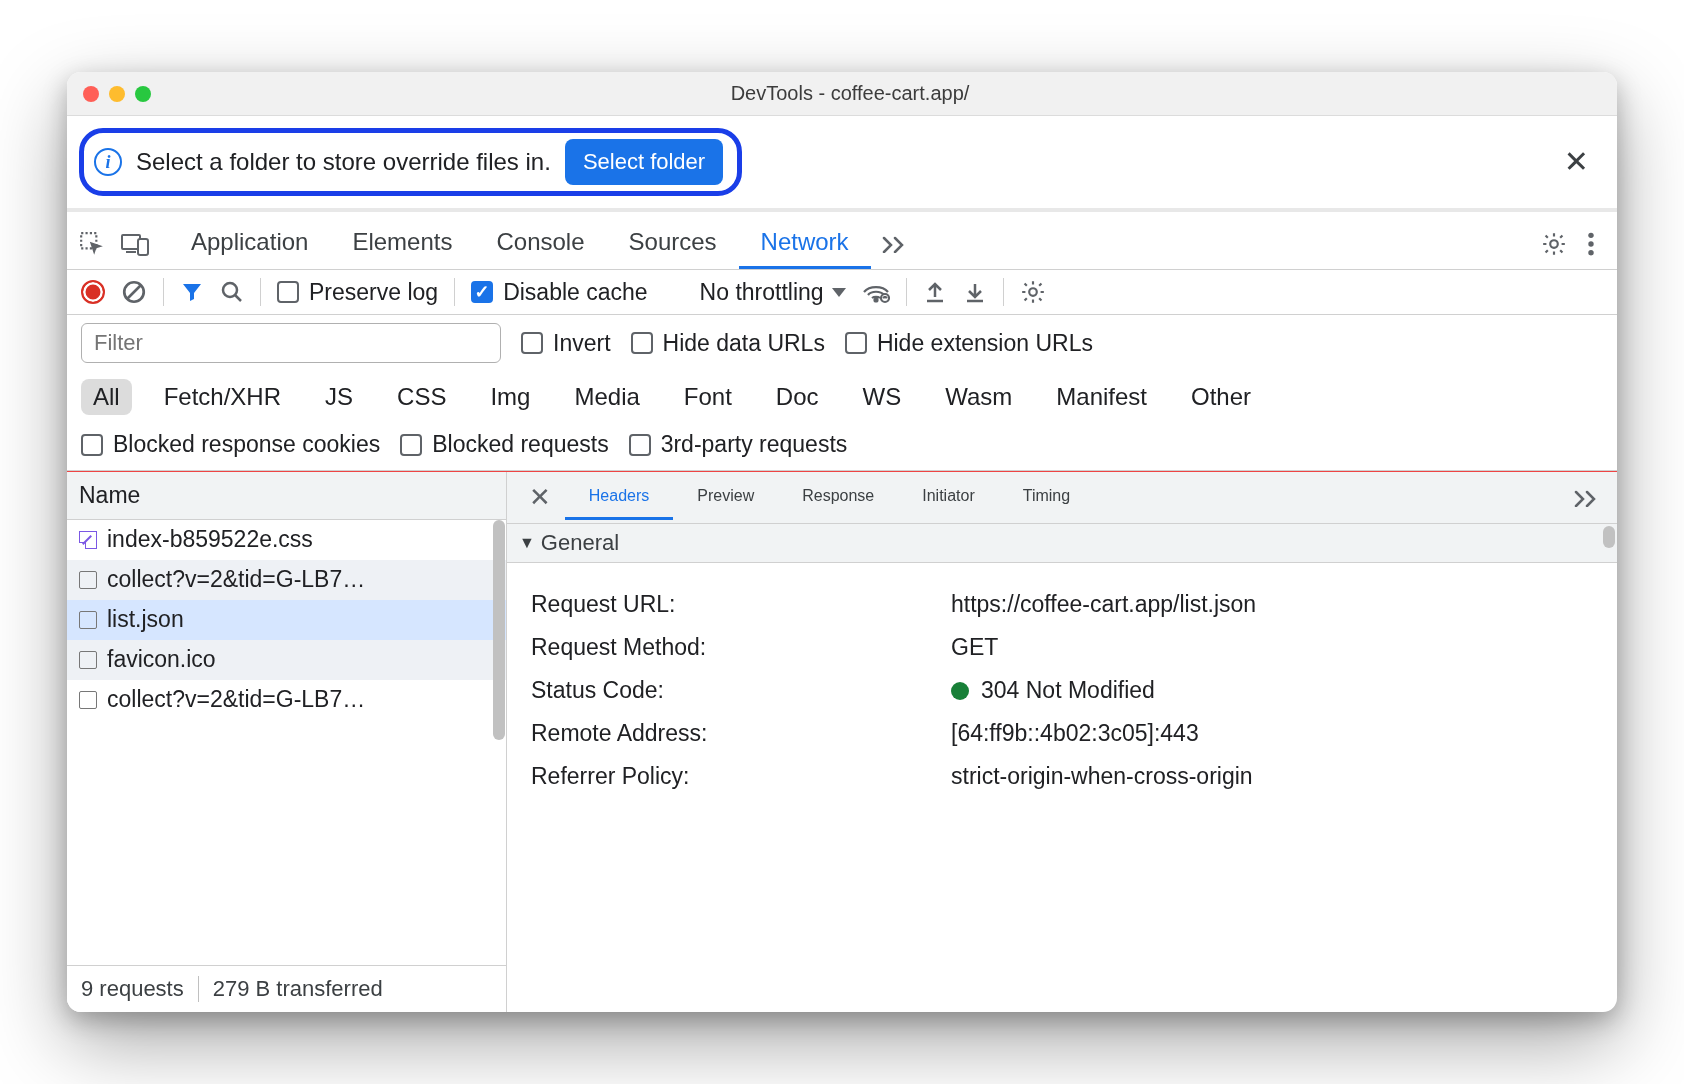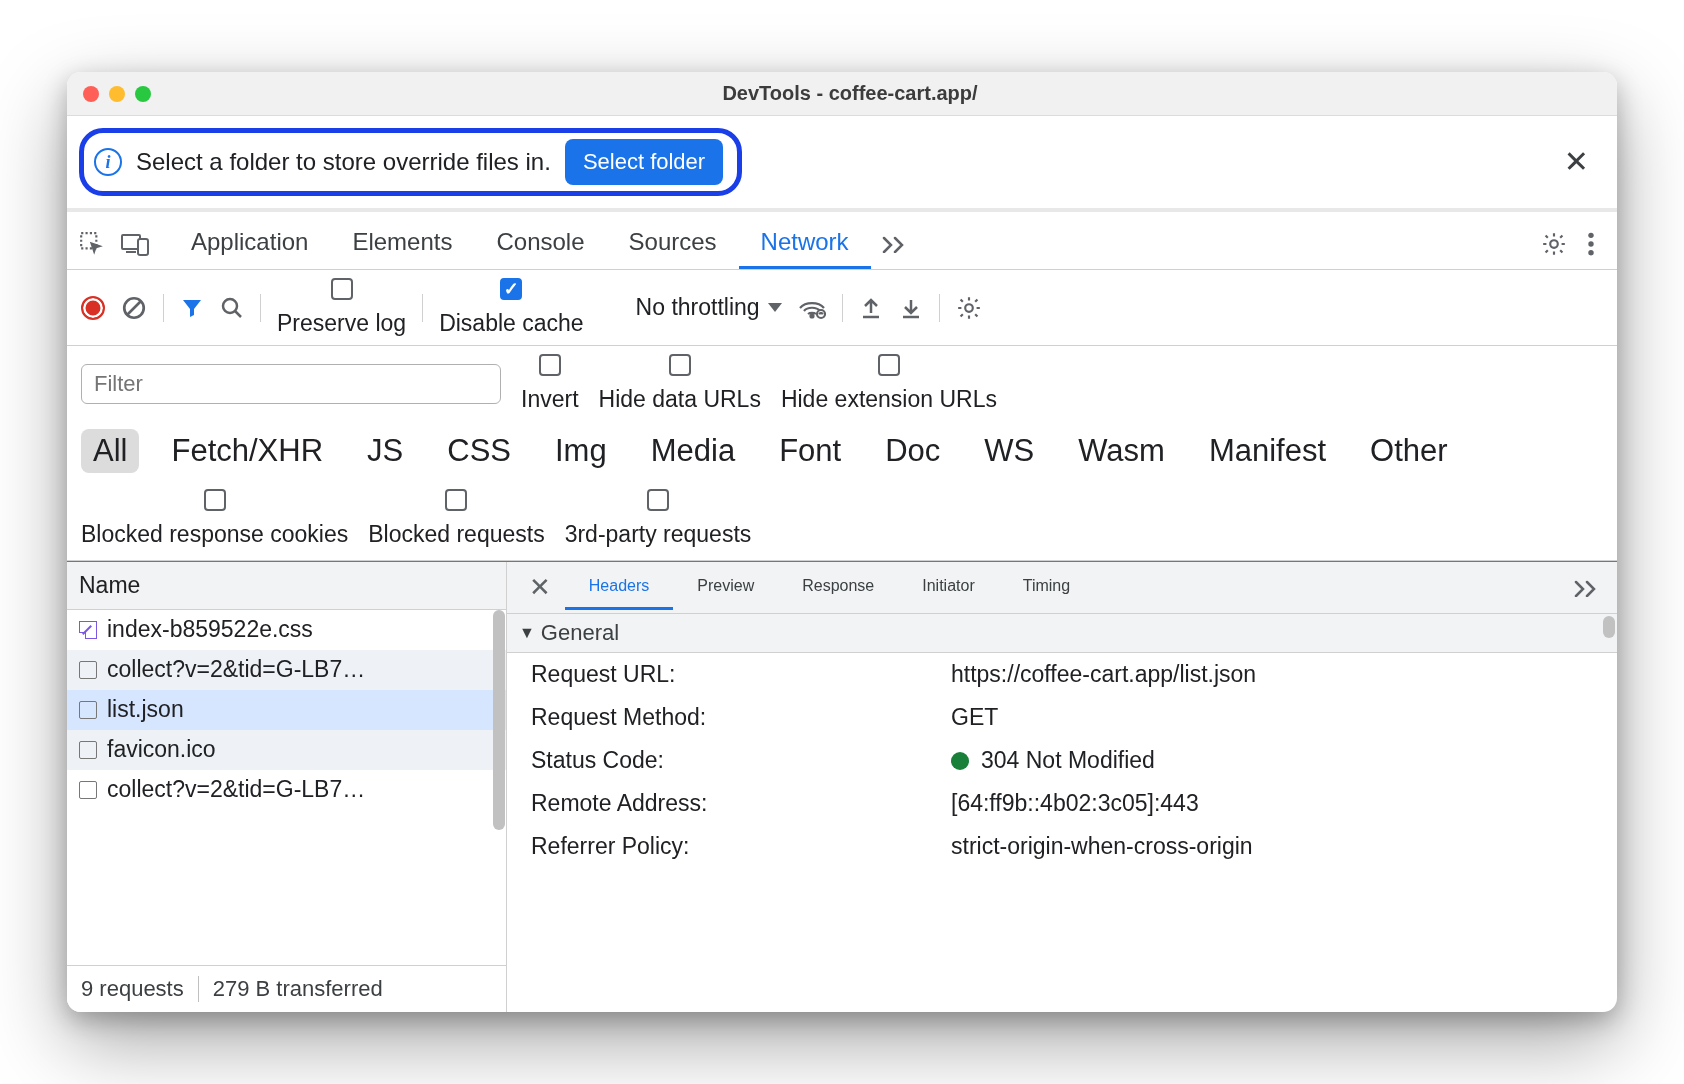--- a/index.html
+++ b/index.html
@@ -35,21 +35,21 @@
     padding: 0 16px;
     position: relative;
   }
   .traffic { display: flex; gap: 10px; }
   .traffic .dot { width: 16px; height: 16px; border-radius: 50%; }
   .dot.r { background: #ff5f57; }
   .dot.y { background: #febc2e; }
   .dot.g { background: #28c840; }
   .titlebar .title {
     position: absolute; left: 16px; right: 0;
-    text-align: center; font-size: 20px; font-weight: 700;
+    text-align: center; font-size: 20px; font-weight: 400;
     color: #3c3c3c; pointer-events: none;
   }
 
   
   .infobar {
     display: flex;
     align-items: center;
     padding: 12px 24px 12px 12px;
     gap: 14px;
     background: #fff;
@@ -122,23 +122,23 @@
   
   .filterrow, .chipsrow, .blockrow {
     display:flex; align-items:center; gap: 20px;
     padding: 8px 14px; flex-wrap: wrap;
   }
   .blockrow { border-bottom: 1px solid #d0d0d0; padding-bottom: 12px; }
   .filter-input {
     border:1px solid #b0b0b0; border-radius:6px;
     padding:6px 12px; font-size:22px; width:420px; color:#888;
   }
-  .chk-label { display:flex; align-items:center; gap:10px; cursor:pointer;flex-direction:column; }
+  .chk-label { display:flex; align-items:center; gap:10px; cursor:pointer; }
   .chip {
-    padding: 4px 12px; border-radius: 8px; font-size: 31px; cursor:pointer;
+    padding: 4px 12px; border-radius: 8px; font-size: 24px; cursor:pointer;
   }
   .chip.active { background: #dcdcdc; }
 
   
   .split { flex:1; display:flex; min-height:0; border-top:1px solid #ef4444; }
   .reqlist {
     width: 440px; display:flex; flex-direction:column;
     border-right: 1px solid #d0d0d0; background:#f7f8fa;
     position:relative;
   }
@@ -186,21 +186,21 @@
   .detail-close { padding: 10px 14px; font-size: 26px; cursor:pointer; color:#5f6368; }
   .dtab { padding: 12px 24px; font-size: 16px; color:#3c4043; cursor:pointer; border-bottom:3px solid transparent; }
   .dtab.active { color:#1a73e8; border-bottom-color:#1a73e8; }
   .detail-spacer { flex:1; }
 
   .section-header {
     background:#f1f3f4; border-bottom:1px solid #d0d0d0;
     padding:6px 12px; font-size:22px; color:#3c4043;
     display:flex; align-items:center; gap:6px;
   }
-  .kvtable { padding: 0 0 8px 24px; }
+  .kvtable { padding: 20px 0 8px 24px; }
   .kvrow { display:flex; padding: 8px 0; font-size:23px; }
   .kvkey { width: 420px; color:#202124; }
   .kvval { flex:1; display:flex; align-items:center; gap:12px; }
   .status-dot { width:18px; height:18px; border-radius:50%; background:#188038; }
 
   .detail-scroll {
     position:absolute; right:2px; top:54px; width:12px; height:22px;
     background:#c1c1c1; border-radius:6px;
   }
 

